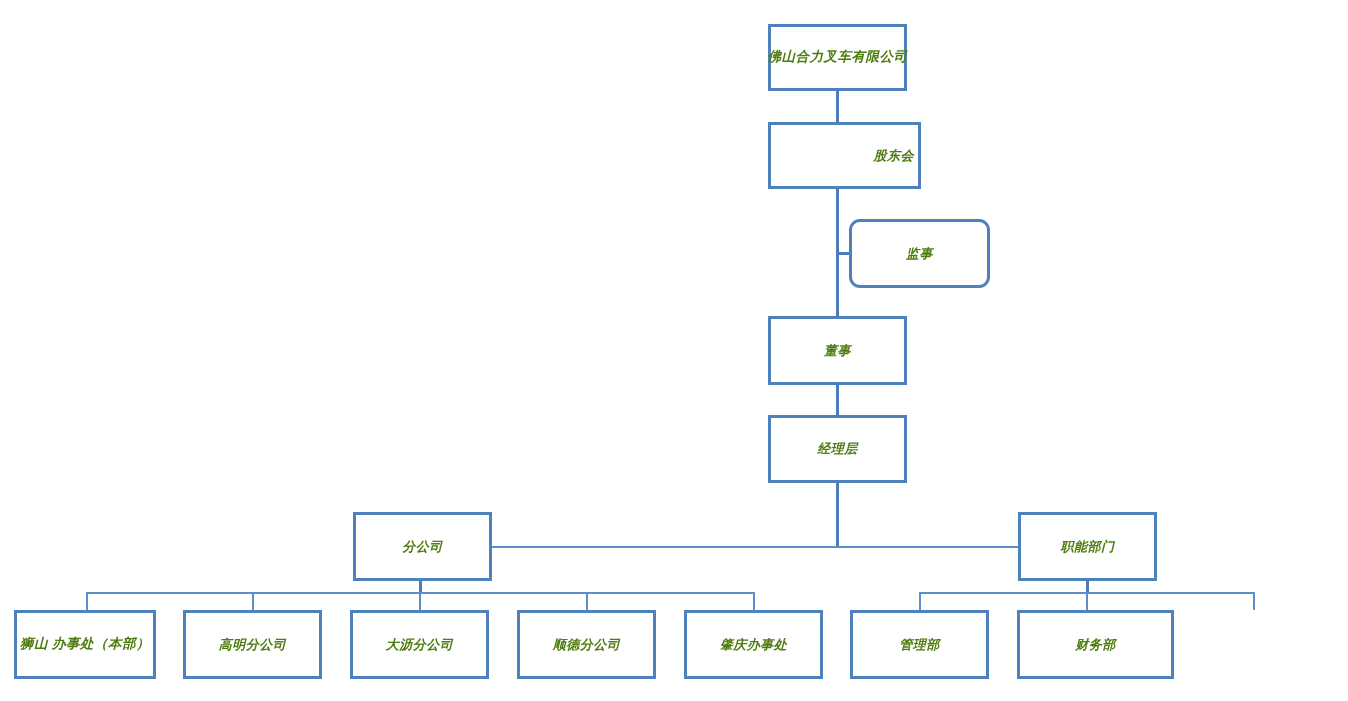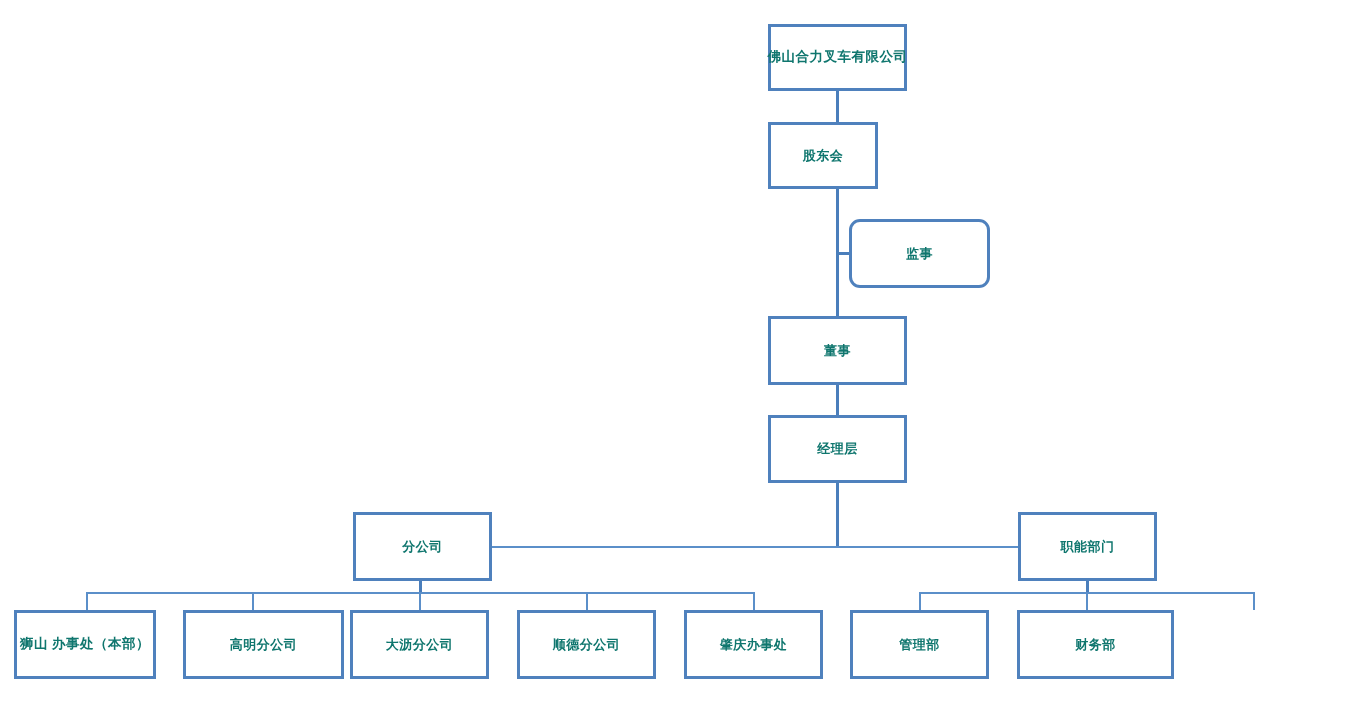--- a/index.html
+++ b/index.html
@@ -25,25 +25,26 @@
     border: 3px solid #4f81bd;
     display: flex;
     align-items: center;
     justify-content: center;
     text-align: center;
   }
   .node .node-label {
     font-family: "Liberation Serif", "DejaVu Serif", serif;
     font-weight: bold;
     font-size: 13px;
-    color: #0f766e;
+    color: #4d7c0f;
     line-height: 1.2;
     letter-spacing: 0.5px;
     white-space: nowrap;
     padding: 0 4px;
+    font-style: italic;
   }
   .node.root .node-label,
   .node.big .node-label {
     font-size: 13.5px;
   }
   .connector {
     position: absolute;
     background: #4a7ebb;
   }
   .connector.v { width: 3px; }
@@ -79,21 +80,21 @@
   <div class="connector v" style="left:1086px; top:581px; height:12px;"></div>
   <div class="connector thin h" style="left:919px; top:592px; width:336px;"></div>
   <div class="connector thin v" style="left:919px; top:592px; height:18px;"></div>
   <div class="connector thin v" style="left:1086px; top:592px; height:18px;"></div>
   <div class="connector thin v" style="left:1253px; top:592px; height:18px;"></div>
 
   <div class="node root" style="left:768px; top:24px; width:139px; height:67px;">
     <span class="node-label">佛山合力叉车有限公司</span>
   </div>
 
-  <div class="node" style="left:768px; top:122px; width:110px; height:67px;">
+  <div class="node" style="left:768px; top:122px; width:153px; height:67px;justify-content:flex-end;">
     <span class="node-label">股东会</span>
   </div>
 
   <div class="node" style="left:849px; top:219px; width:141px; height:69px;border-radius:11px;">
     <span class="node-label">监事</span>
   </div>
 
   <div class="node" style="left:768px; top:316px; width:139px; height:69px;">
     <span class="node-label">董事</span>
   </div>
@@ -106,21 +107,21 @@
     <span class="node-label">分公司</span>
   </div>
 
   <div class="node big" style="left:14px; top:610px; width:142px; height:69px;">
     <span class="node-label">狮山 办事处（本部）</span>
   </div>
 
   <div class="node" style="left:1018px; top:512px; width:139px; height:69px;">
     <span class="node-label">职能部门</span>
   </div>
-  <div class="node" style="left:183px; top:610px; width:161px; height:69px;">
+  <div class="node" style="left:183px; top:610px; width:139px; height:69px;">
     <span class="node-label">高明分公司</span>
   </div>
   <div class="node" style="left:350px; top:610px; width:139px; height:69px;">
     <span class="node-label">大沥分公司</span>
   </div>
   <div class="node" style="left:517px; top:610px; width:139px; height:69px;">
     <span class="node-label">顺德分公司</span>
   </div>
   <div class="node" style="left:684px; top:610px; width:139px; height:69px;">
     <span class="node-label">肇庆办事处</span>

